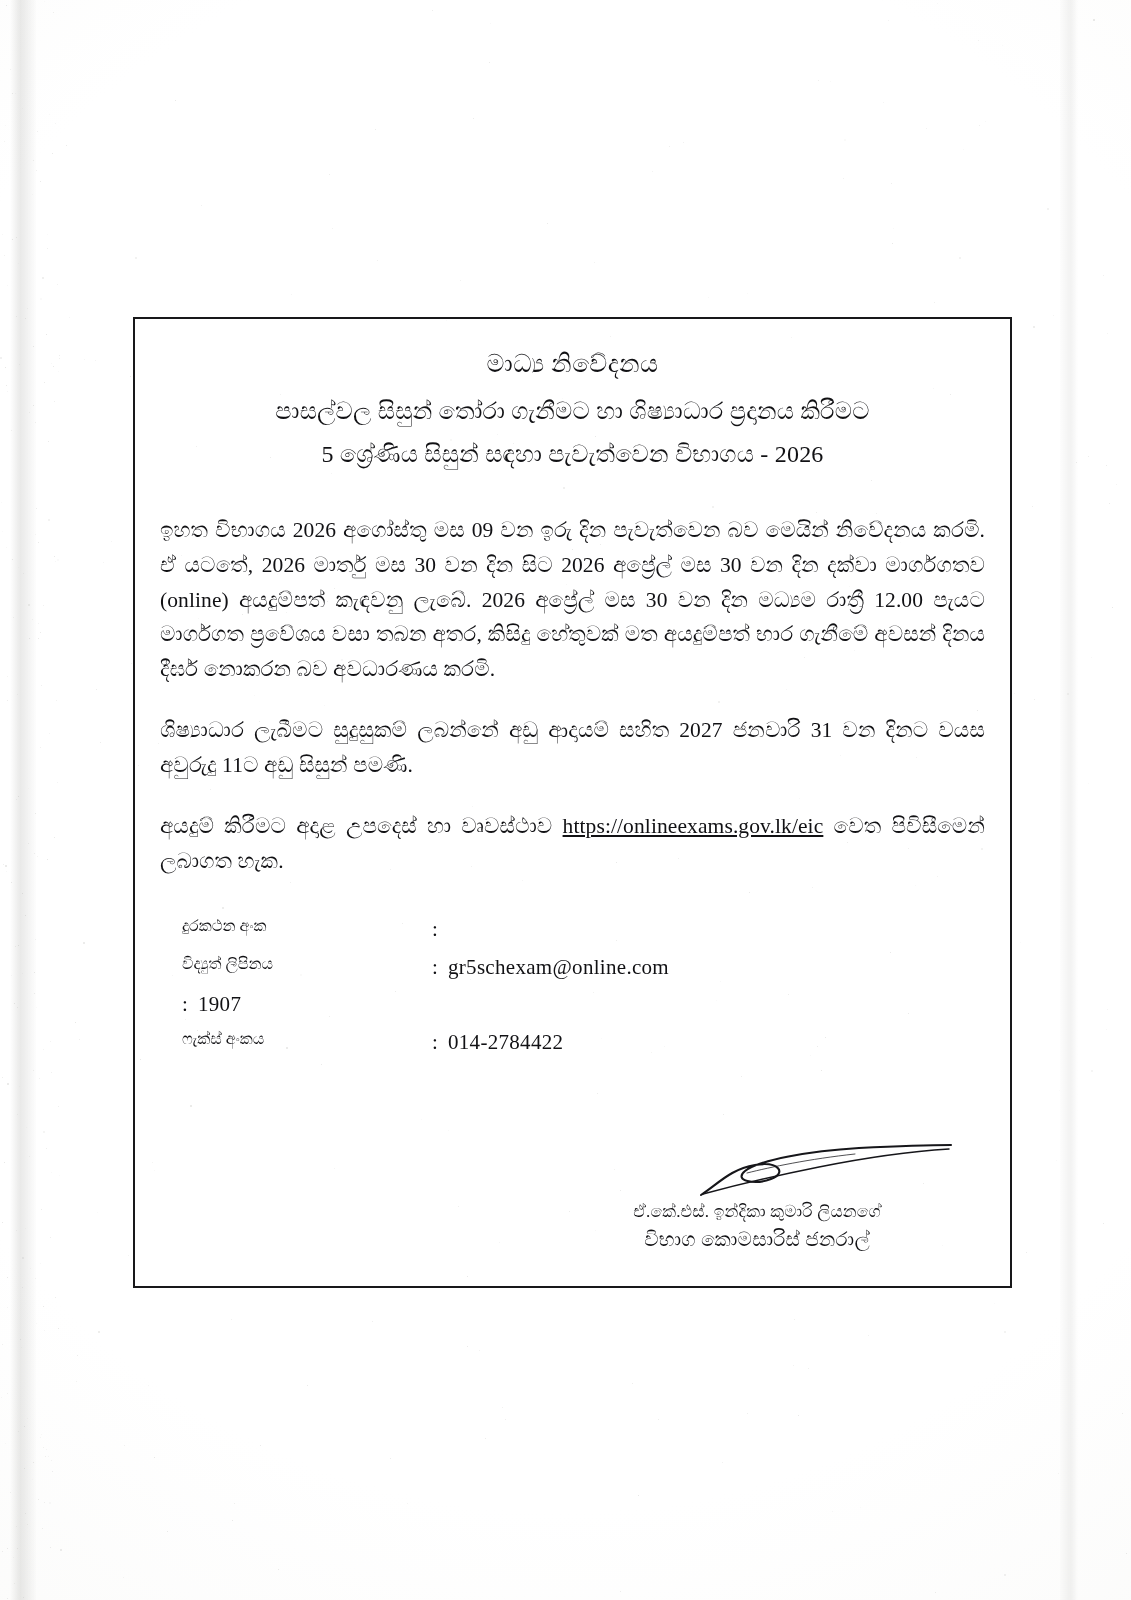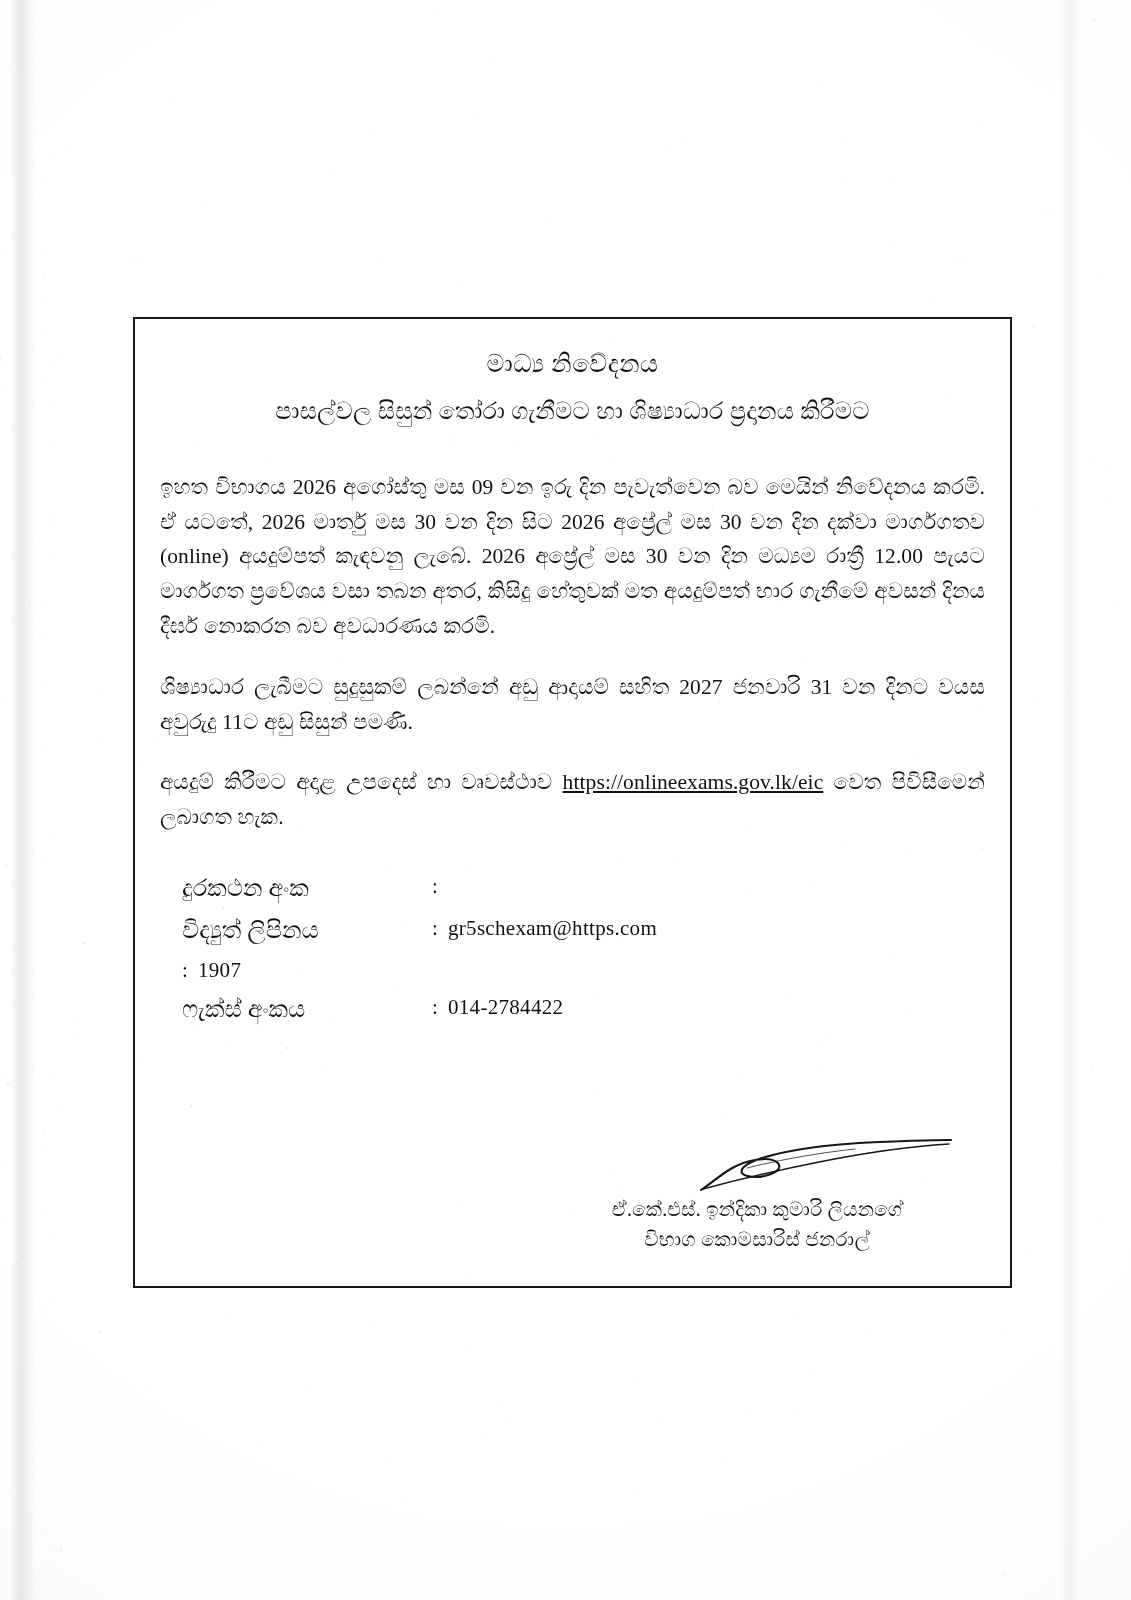--- a/index.html
+++ b/index.html
@@ -130,21 +130,21 @@
     line-height: 1.0;
   }
   .contact-row {
     display: flex;
     align-items: flex-start;
     margin-bottom: 7px;
   }
   .contact-label {
     width: 250px;
     flex: 0 0 250px;
-    font-size: 24px;
+    font-size: 16px;
     line-height: 1.45;
   }
   .contact-colon {
     width: 16px;
     flex: 0 0 16px;
     font-size: 21px;
     line-height: 1.45;
   }
   .contact-value {
     font-size: 21px;
@@ -168,21 +168,21 @@
     height: 62px;
     position: relative;
     margin-bottom: -6px;
   }
   .sign-mark svg {
     position: absolute;
     right: 8px;
     bottom: -2px;
   }
   .sign-name {
-    font-size: 20px;
+    font-size: 17px;
     line-height: 1.5;
     letter-spacing: .2px;
   }
   .sign-title {
     font-size: 20px;
     line-height: 1.5;
     letter-spacing: .2px;
   }
 </style>
 </head>
@@ -614,39 +614,40 @@
     <i style="width: 1px; height: 1px; left: 793.572px; top: 1319.41px; opacity: 0.35;"></i>
   </div>
 
 <div class="notice-box"></div>
 
 <div class="notice-inner doc-text">
 
   <div class="title-block">
     <div class="title-main">මාධ්‍ය නිවේදනය</div>
     <div class="title-sub1">පාසල්වල සිසුන් තෝරා ගැනීමට හා ශිෂ්‍යාධාර ප්‍රදානය කිරීමට</div>
+    <div class="title-sub2">5 ශ්‍රේණිය සිසුන් සඳහා පැවැත්වෙන විභාගය - 2026</div>
   </div>
 
   <p class="body-para p1">ඉහත විභාගය 2026 අගෝස්තු මස 09 වන ඉරු දින පැවැත්වෙන බව මෙයින් නිවේදනය කරමි. ඒ යටතේ, 2026 මාර්තු මස 30 වන දින සිට 2026 අප්‍රේල් මස 30 වන දින දක්වා මාර්ගගතව (online) අයදුම්පත් කැඳවනු ලැබේ. 2026 අප්‍රේල් මස 30 වන දින මධ්‍යම රාත්‍රී 12.00 පැයට මාර්ගගත ප්‍රවේශය වසා තබන අතර, කිසිදු හේතුවක් මත අයදුම්පත් භාර ගැනීමේ අවසන් දිනය දීර්ඝ නොකරන බව අවධාරණය කරමි.</p>
 
 
   <p class="body-para p3">ශිෂ්‍යාධාර ලැබීමට සුදුසුකම් ලබන්නේ අඩු ආදායම් සහිත 2027 ජනවාරි 31 වන දිනට වයස අවුරුදු 11ට අඩු සිසුන් පමණි.</p>
 
   <p class="body-para p4"><span>අයදුම් කිරීමට අදාළ උපදෙස් හා වෘවස්ථාව </span><a class="url-link" href="#">https://onlineexams.gov.lk/eic</a><span> වෙත පිවිසීමෙන් ලබාගත හැක.</span></p>
 
 
   <div class="contacts" id="contacts-list">
       <div class="contact-row">
         <div class="contact-label">දුරකථන අංක</div>
         <div class="contact-colon">:</div>
       </div>
       <div class="contact-row">
         <div class="contact-label">විද්‍යුත් ලිපිනය</div>
         <div class="contact-colon">:</div>
-        <div class="contact-value">gr5schexam@https.com</div>
+        <div class="contact-value">gr5schexam@online.com</div>
       </div>
       <div class="contact-row">
         <div class="contact-colon">:</div>
         <div class="contact-value">1907</div>
       </div>
       <div class="contact-row">
         <div class="contact-label">ෆැක්ස් අංකය</div>
         <div class="contact-colon">:</div>
         <div class="contact-value">014-2784422</div>
       </div>

